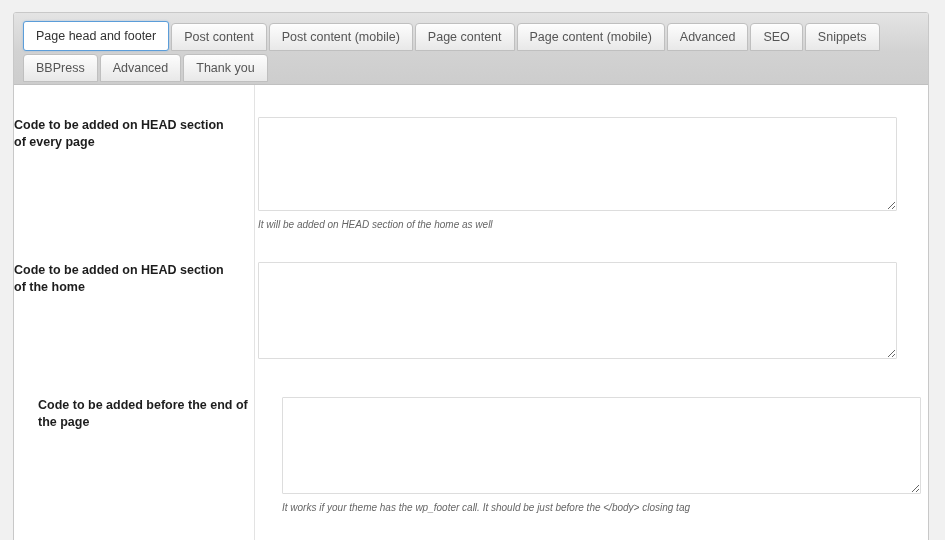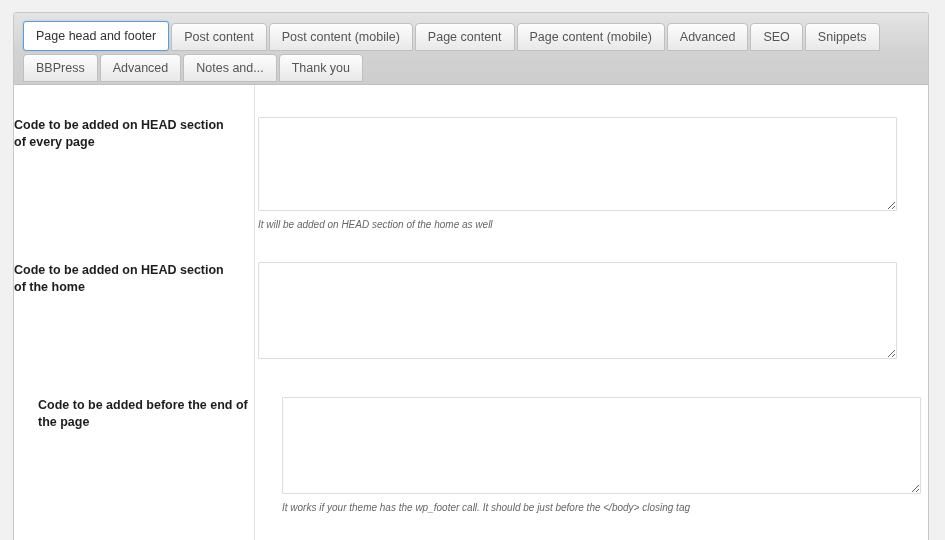--- a/index.html
+++ b/index.html
@@ -168,23 +168,20 @@
         </div>
     </div>
     <div class="tab-row row2">
       <div class="tab">
           <span>BBPress</span>
         </div>
       <div class="tab">
           <span>Advanced</span>
         </div>
       <div class="tab">
-          <span>Notes and...</span>
-        </div>
-      <div class="tab">
           <span>Thank you</span>
         </div>
     </div>
   </div>
 
   <div id="form-body">
     <div id="divider"></div>
 
     <div class="field-row" style="margin-top:14px;">
       <div class="field-label">Code to be added on HEAD section of every page</div>

